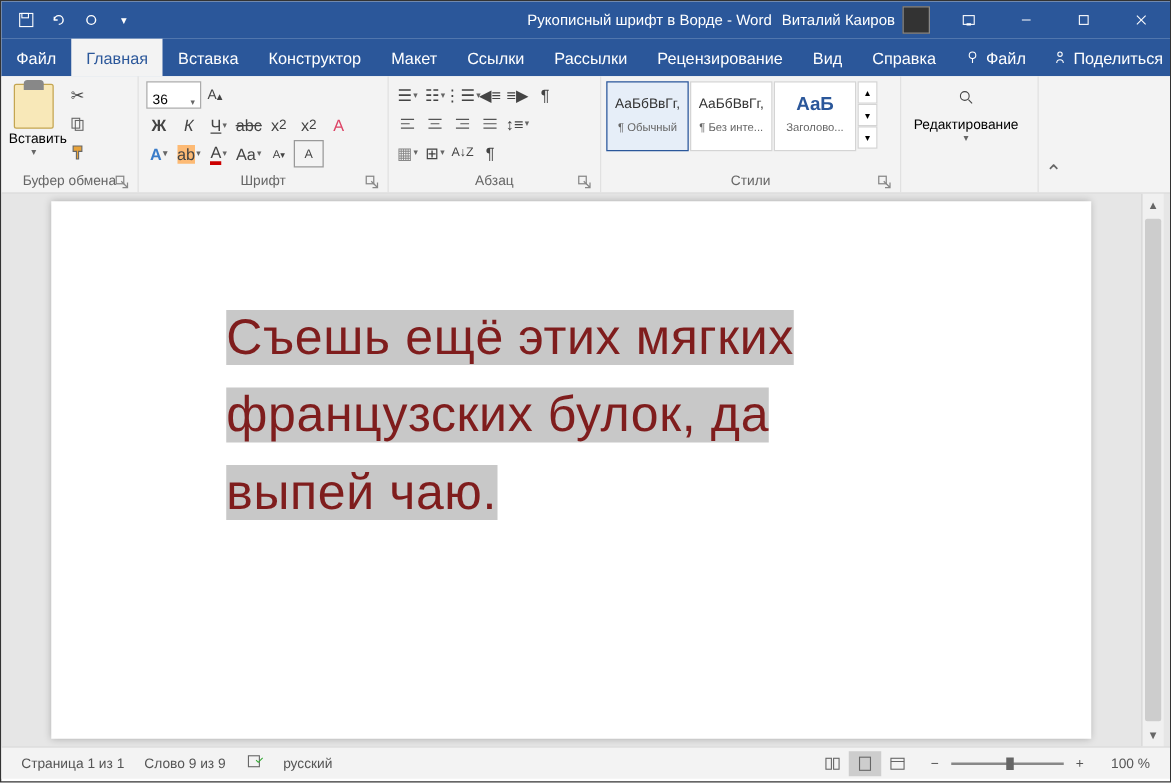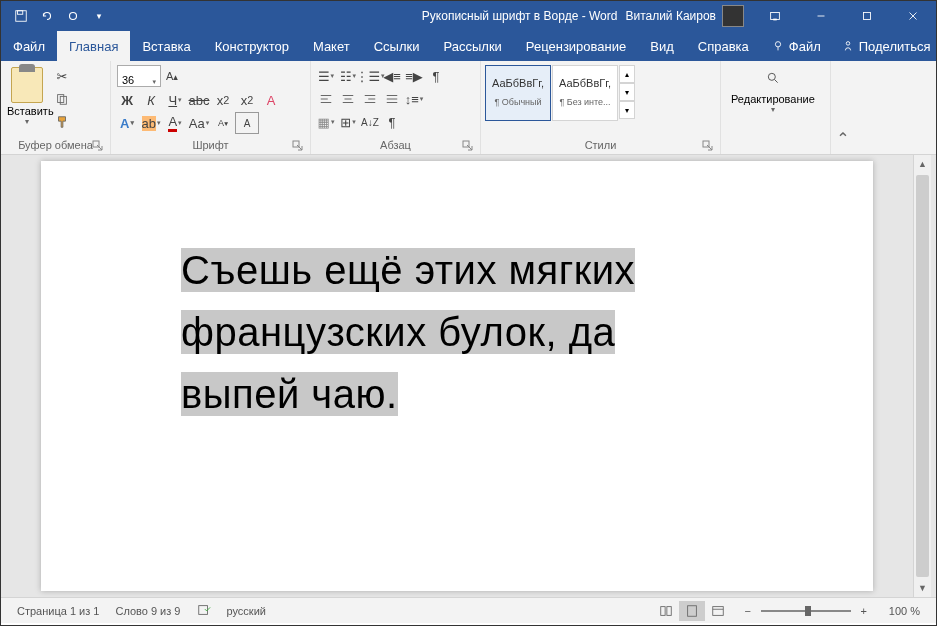--- a/index.html
+++ b/index.html
@@ -55,21 +55,21 @@
 .styles-spinner { width: 16px; display: flex; flex-direction: column; margin-left: 1px; }
 .styles-spinner div { height: 18px; border: 1px solid #d4d4d4; background: #fff; cursor: pointer; font-size: 8px; display: flex; align-items: center; justify-content: center; }
 
 .editing-group { width: 110px; }
 .editing-btn { text-align: center; cursor: pointer; padding: 6px; }
 .collapse-arrow { width: 24px; display: flex; align-items: flex-end; justify-content: center; padding-bottom: 6px; cursor: pointer; color: #666; }
 
 .doc-area { background: #e6e6e6; height: 442px; display: flex; position: relative; }
 .doc-scroll { width: 912px; overflow: hidden; display: flex; justify-content: center; padding-top: 6px; }
 .page { background: #fff; width: 832px; height: 430px; box-shadow: 0 0 6px rgba(0,0,0,0.25); padding: 78px 132px 0 140px; }
-.selected-text { font-size: 40px; line-height: 1.55; color: #000000; letter-spacing: 0.5px; }
+.selected-text { font-size: 40px; line-height: 1.55; color: #7f1d1d; letter-spacing: 0.5px; }
 .selected-text span { background: #c8c8c8; }
 .scrollbar { width: 18px; background: #f0f0f0; border-left: 1px solid #d4d4d4; display: flex; flex-direction: column; }
 .scroll-arrow { height: 18px; font-size: 9px; display: flex; align-items: center; justify-content: center; cursor: pointer; color: #666; }
 .scroll-thumb { flex: 1; margin: 2px; background: #cdcdcd; border-radius: 2px; cursor: pointer; }
 
 .statusbar { background: #f3f3f3; border-top: 1px solid #d4d4d4; height: 26px; display: flex; align-items: center; font-size: 11px; color: #555; padding: 0 8px; }
 .statusbar .st-item { padding: 0 8px; cursor: pointer; }
 .statusbar .st-spacer { flex: 1; }
 .statusbar .view-btn { width: 26px; height: 20px; display: flex; align-items: center; justify-content: center; cursor: pointer; color: #666; }
 .statusbar .view-btn.active { background: #cdcdcd; }
@@ -308,20 +308,24 @@
     <div class="ribbon-group-content">
       <div class="styles-gallery">
         <div class="style-item active">
           <div class="style-preview">АаБбВвГг,</div>
           <div class="style-name">¶ Обычный</div>
         </div>
         <div class="style-item">
           <div class="style-preview">АаБбВвГг,</div>
           <div class="style-name">¶ Без инте...</div>
         </div>
+        <div class="style-item">
+          <div class="style-preview heading">АаБ</div>
+          <div class="style-name">Заголово...</div>
+        </div>
       </div>
       <div class="styles-spinner">
         <div>▴</div>
         <div>▾</div>
         <div>▾</div>
       </div>
     </div>
     <div class="ribbon-group-label">
       <span>Стили</span>
       <svg class="launcher" viewBox="0 0 12 12" fill="none" stroke="#888">

